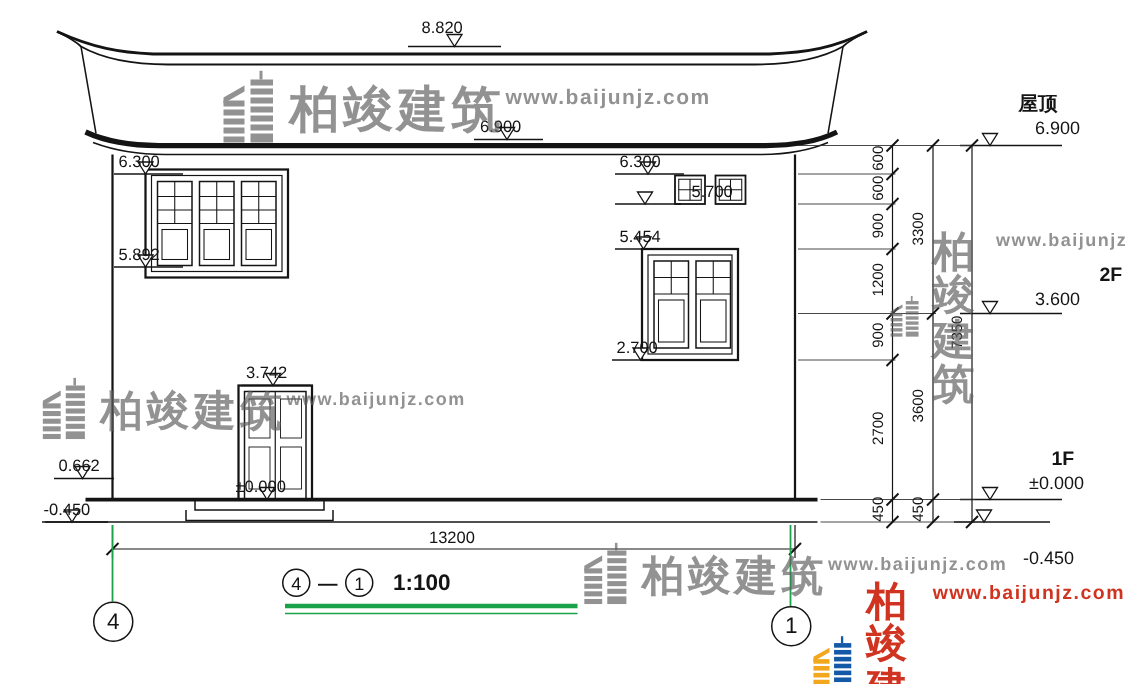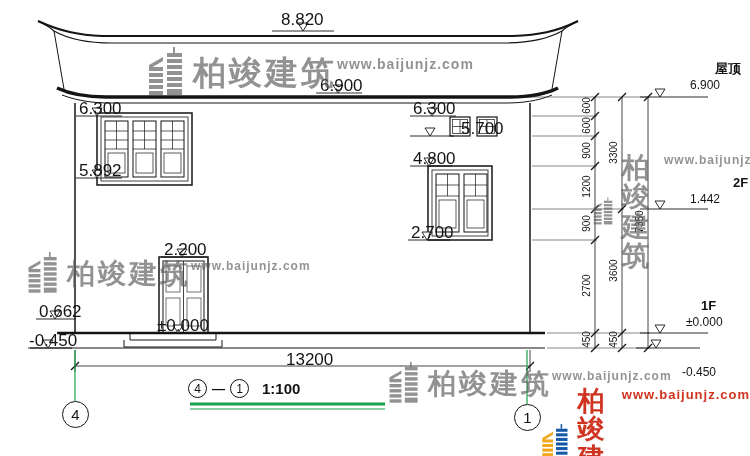--- a/index.html
+++ b/index.html
@@ -1,19 +1,19 @@
 <!DOCTYPE html>
 <html><head>
 <meta charset="utf-8">
 <style>
   html,body{margin:0;padding:0;background:#fff;}
   .canvas{position:relative;width:750px;height:456px;background:#ffffff;overflow:hidden;
           font-family:"Liberation Sans","DejaVu Sans",sans-serif;color:#141414;}
   .canvas svg.draw{position:absolute;left:0;top:0;}
-  .lbl{position:absolute;font-size:17px;white-space:nowrap;color:#141414;line-height:13px;}
+  .lbl{position:absolute;font-size:11px;white-space:nowrap;color:#141414;line-height:13px;}
   .lbl.md{font-size:12px;}
   .lbl.flr{font-size:13px;font-weight:bold;}
   .rlbl{position:absolute;width:40px;text-align:center;font-size:10px;line-height:13px;
         transform:rotate(-90deg);transform-origin:center;color:#141414;white-space:nowrap;}
   .bubble{position:absolute;width:25px;height:25px;border:1.6px solid #141414;border-radius:50%;
           display:flex;align-items:center;justify-content:center;font-size:15px;background:#fff;}
   .title-block{position:absolute;left:188px;top:379px;display:flex;align-items:center;gap:5px;}
   .circ{width:17px;height:17px;border:1.4px solid #141414;border-radius:50%;font-size:12px;
         display:flex;align-items:center;justify-content:center;flex:0 0 auto;}
   .tsep{font-size:13px;font-weight:bold;}
@@ -189,33 +189,33 @@
       <path d="M190,404 L385,404" stroke-width="3"></path>
       <path d="M190,409 L385,409" stroke-width="1"></path>
     </g>
   </svg>
 
   <div class="lbl" style="left:281px;top:13px;">8.820</div>
   <div class="lbl" style="left:320px;top:79px;">6.900</div>
   <div class="lbl" style="left:79px;top:102px;">6.300</div>
   <div class="lbl" style="left:413px;top:102px;">6.300</div>
   <div class="lbl" style="left:413px;top:122px;margin-left:48px;">5.700</div>
-  <div class="lbl" style="left:413px;top:152px;">4.800</div>
+  <div class="lbl" style="left:413px;top:152px;">5.454</div>
   <div class="lbl" style="left:79px;top:164px;">5.892</div>
   <div class="lbl" style="left:411px;top:226px;">2.700</div>
-  <div class="lbl" style="left:164px;top:243px;">2.200</div>
+  <div class="lbl" style="left:164px;top:243px;">3.742</div>
   <div class="lbl" style="left:39px;top:305px;">0.662</div>
   <div class="lbl" style="left:157px;top:319px;">±0.000</div>
   <div class="lbl" style="left:29px;top:334px;">-0.450</div>
   <div class="lbl" style="left:286px;top:353px;">13200</div>
 
-  <div class="lbl flr" style="left:715px;top:62px;font-family:Liberation Serif, serif;">屋顶</div>
+  <div class="lbl flr" style="left:679px;top:62px;font-family:Liberation Serif, serif;">屋顶</div>
   <div class="lbl md" style="left:690px;top:79px;">6.900</div>
   <div class="lbl flr" style="left:733px;top:176px;">2F</div>
-  <div class="lbl md" style="left:690px;top:193px;">1.442</div>
+  <div class="lbl md" style="left:690px;top:193px;">3.600</div>
   <div class="lbl flr" style="left:701px;top:299px;">1F</div>
   <div class="lbl md" style="left:686px;top:316px;">±0.000</div>
   <div class="lbl md" style="left:682px;top:366px;">-0.450</div>
 
   <div class="rlbl" style="left:566px;top:99px;">600</div>
   <div class="rlbl" style="left:566px;top:119px;">600</div>
   <div class="rlbl" style="left:566px;top:144px;">900</div>
   <div class="rlbl" style="left:566px;top:180px;">1200</div>
   <div class="rlbl" style="left:566px;top:217px;">900</div>
   <div class="rlbl" style="left:566px;top:279px;">2700</div>

